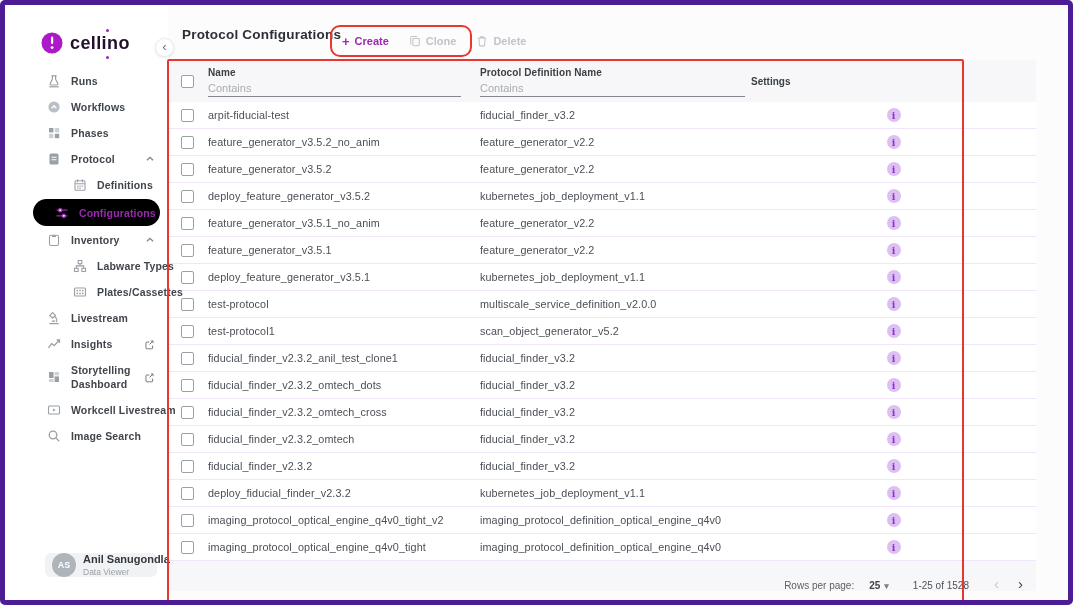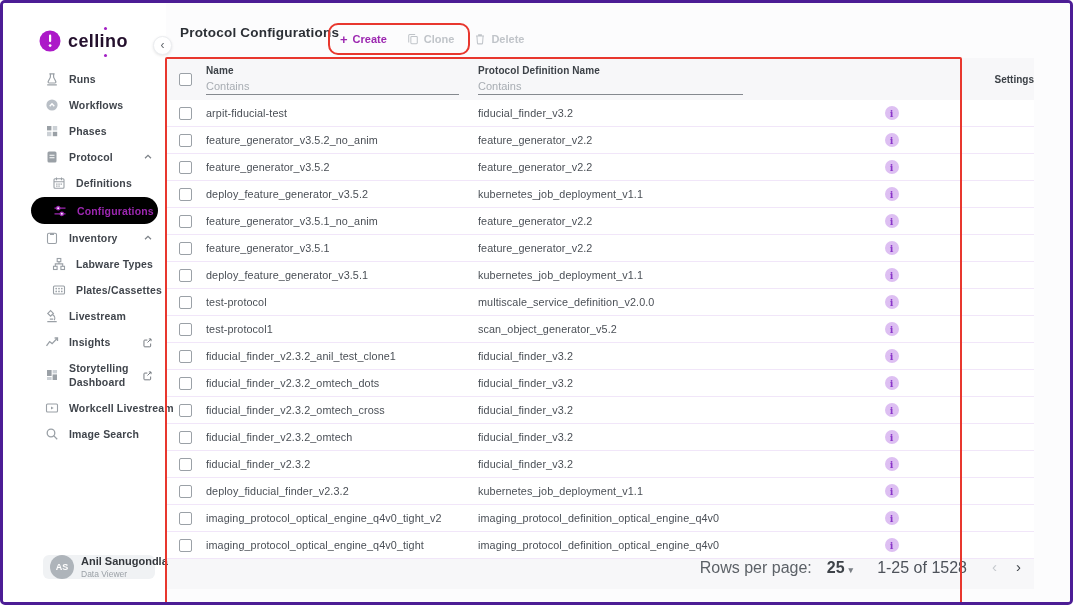--- a/index.html
+++ b/index.html
@@ -1,31 +1,31 @@
 <!DOCTYPE html>
 <html><head>
 <meta charset="utf-8">
 <style>
   *{box-sizing:border-box;margin:0;padding:0}
   body{background:#fff;font-family:"Liberation Sans",sans-serif;-webkit-font-smoothing:antialiased}
-  .app{position:relative;width:1073px;height:605px;border:3px solid #4c1d95;border-radius:5px;background:#fff;overflow:hidden}
+  .app{position:relative;width:1073px;height:605px;border:5px solid #4c1d95;border-radius:5px;background:#fff;overflow:hidden}
 
   
   .sidebar{position:absolute;left:0;top:0;width:163px;height:100%;background:#fff;z-index:2}
   .logo{position:absolute;left:36px;top:27px;display:flex;align-items:center;gap:7px}
   .logo-badge{width:22px;height:22px;flex:0 0 22px}
   .logo-word{font-size:18px;font-weight:700;color:#24102d;letter-spacing:.4px;position:relative}
   .logo-word::before{content:"";position:absolute;left:36px;top:-4px;width:3px;height:3px;border-radius:50%;background:#a21fc4}
   .logo-word::after{content:"";position:absolute;left:36px;bottom:-5px;width:3px;height:3px;border-radius:50%;background:#a21fc4}
   .collapse-btn{position:absolute;left:150px;top:33px;width:19px;height:19px;border-radius:50%;background:#fff;border:1px solid #ebedf0;box-shadow:0 1px 3px rgba(0,0,0,.10);display:flex;align-items:center;justify-content:center;color:#63686e;font-size:12px;z-index:6;cursor:pointer}
   .collapse-btn::after{content:"‹";margin-top:-1px}
 
   .nav{position:absolute;top:63px;left:0;width:163px;display:flex;flex-direction:column}
   .nav-item{display:flex;align-items:center;height:26px;padding-left:42px;gap:10px;font-size:10.5px;font-weight:600;color:#40454c;letter-spacing:.15px;cursor:pointer;white-space:nowrap}
-  .nav-item.child{padding-left:49px}
+  .nav-item.child{padding-left:68px}
   .nav-item .nicon{width:14px;height:14px;flex:0 0 14px;display:flex}
   .nav-item svg{width:14px;height:14px;display:block}
   .nav-item.active{background:#000000;border-radius:16px;margin:1px 8px 1px 28px;padding-left:22px;height:27px;color:#9c27b0}
   .caret,.ext{margin-left:auto;margin-right:13px;display:flex}
   .caret svg{width:10px;height:10px}
   .ext svg{width:11px;height:11px}
   .nav-item.two-line{height:40px}
   .nav-item.two-line .nlabel{width:66px;white-space:normal;line-height:1.35}
 
   .user-card{position:absolute;left:40px;bottom:23px;width:112px;height:24px;background:#f0f2f4;border-radius:6px;display:flex;align-items:flex-end;gap:7px;padding:0 7px;cursor:pointer}
@@ -47,29 +47,29 @@
   .table{position:absolute;left:0;top:55px;width:868px;background:#fff}
   .thead{display:grid;grid-template-columns:40px 272px 271px 1fr;height:42px;background:#f7f7f9;align-items:center}
   .checkbox{width:13px;height:13px;border:1.5px solid #9ba1a7;border-radius:2px;background:#fff;cursor:pointer}
   .thead .checkbox,.trow .checkbox{margin-left:13px}
   .hcol{display:flex;flex-direction:column;gap:3px;padding-top:1px}
   .hlabel{font-size:10px;font-weight:700;color:#3c4147;letter-spacing:.1px}
   .filter{border:none;border-bottom:1px solid #85898f;background:transparent;font-size:11px;color:#3c4147;padding:1px 0 2px;outline:none;font-family:inherit}
   .filter::placeholder{color:#a8adb3}
   .hcol.name .filter{width:253px}
   .hcol.def .filter{width:265px}
-  .hsettings{font-size:10px;font-weight:700;color:#3c4147;text-align:right}
+  .hsettings{font-size:10px;font-weight:700;color:#3c4147;text-align:left}
 
   .trow{display:grid;grid-template-columns:40px 272px 271px 1fr;height:27px;align-items:center;border-bottom:1px solid #f1e6f9;background:#fff}
   .cell{font-size:10.8px;color:#4a4f56;letter-spacing:.1px;white-space:nowrap;overflow:hidden}
   .cell.settings{display:flex;justify-content:center}
   .info{width:14px;height:14px;border-radius:50%;background:#ddbff2;color:#8a35c9;display:flex;align-items:center;justify-content:center;font-size:9.5px;font-family:"DejaVu Serif",serif;font-weight:700;cursor:pointer}
   .info::after{content:"i"}
 
-  .tfoot{display:flex;align-items:flex-start;justify-content:flex-end;height:30px;background:#f7f7f9;font-size:16px;color:#5c6167;padding-right:10px}
+  .tfoot{display:flex;align-items:flex-end;justify-content:flex-end;height:30px;background:#f7f7f9;font-size:10px;color:#5c6167;padding-right:10px}
   .rpp{display:flex;align-items:center;gap:4px;margin-left:15px;cursor:pointer;color:#3e4349;font-weight:600}
   .dd::after{content:"▾";font-size:9px;color:#7b8086}
   .range{margin-left:24px;color:#4d525a}
   .pgbtn{font-size:15px;line-height:1;cursor:pointer;padding:0 3px}
   .pgprev{margin-left:22px;color:#c4c8cd}
   .pgnext{margin-left:13px;color:#3e4349}
   .pgprev::after{content:"‹"}
   .pgnext::after{content:"›"}
 
   

